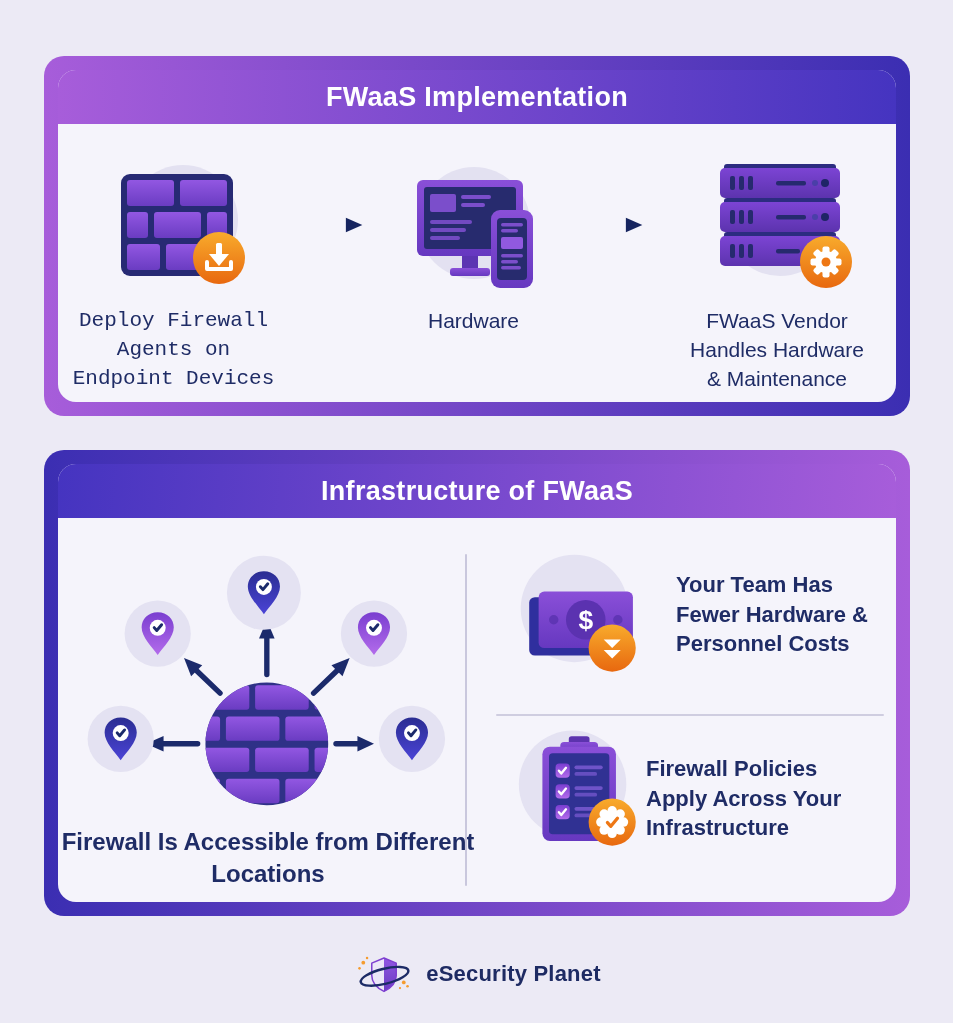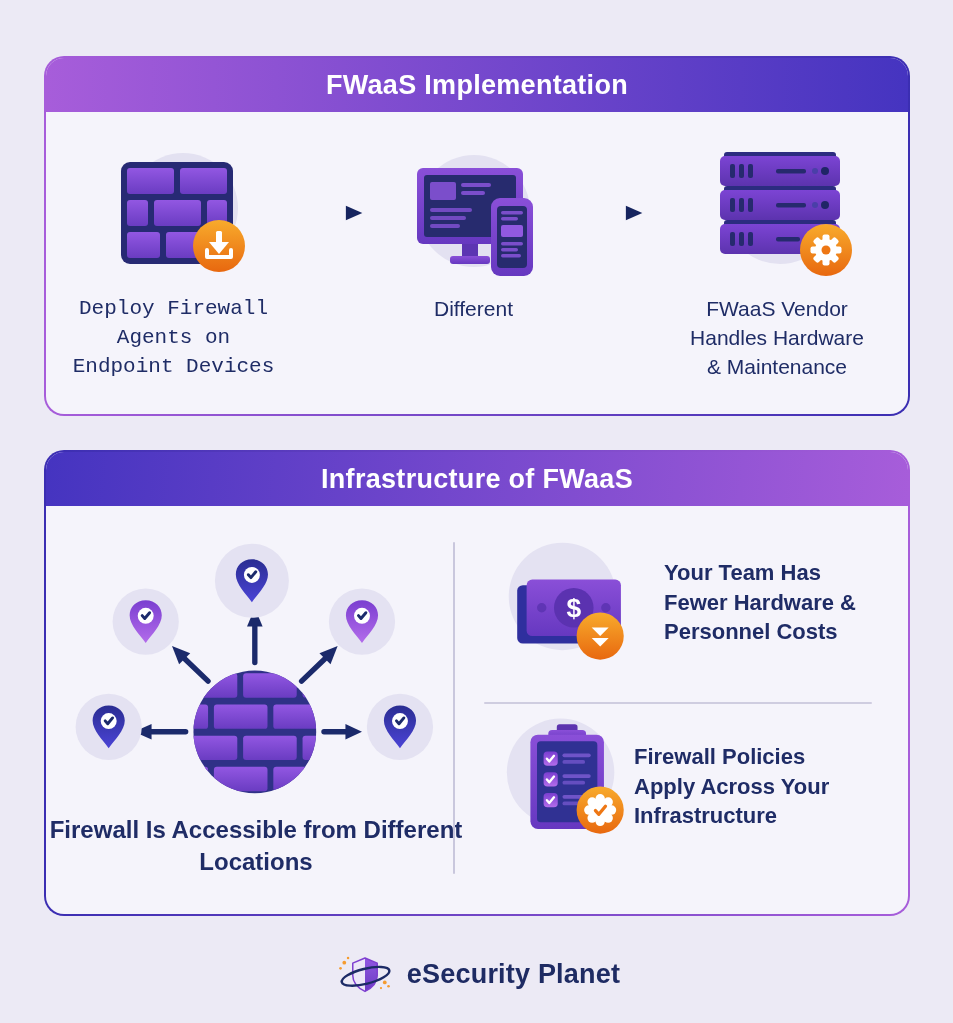--- a/index.html
+++ b/index.html
@@ -5,21 +5,21 @@
   html,body{margin:0;padding:0;}
   body{
     width:953px;height:1023px;
     background:#eceaf5;
     font-family:"Liberation Sans","DejaVu Sans",sans-serif;
     color:#1f2c66;
   }
   .page{position:relative;width:953px;height:1023px;overflow:hidden;background:#eceaf5;}
 
   
-  .card{position:absolute;left:44px;width:866px;border-radius:20px;padding:2px;box-sizing:border-box;}
+  .card{position:absolute;left:44px;width:866px;border-radius:20px;padding:14px;box-sizing:border-box;}
   .card1{top:56px;height:360px;background:linear-gradient(90deg,#a75dda,#3b2eb2);}
   .card2{top:450px;height:466px;background:linear-gradient(90deg,#3b2eb2,#a75dda);}
   .card-inner{width:100%;height:100%;border-radius:18px;overflow:hidden;background:#f5f4fb;display:flex;flex-direction:column;}
   .card-header{height:54px;flex:0 0 54px;display:flex;align-items:center;justify-content:center;}
   .card1 .card-header{background:linear-gradient(90deg,#a75dda,#4534c0);}
   .card2 .card-header{background:linear-gradient(95deg,#4534c0,#a75dda);}
   .card-title{color:#ffffff;font-size:27px;font-weight:bold;letter-spacing:.3px;}
   .card-body{position:relative;flex:1;}
 
   
@@ -43,21 +43,21 @@
   .benefit-icon{position:absolute;left:28px;}
   .benefit-icon.b1{top:32px;}
   .benefit-icon.b2{top:206px;}
   .benefit-text{position:absolute;left:158px;width:215px;font-size:22px;font-weight:600;line-height:1.35;color:#1f2c66;}
   .benefit-text.t1{top:52px;margin-left:30px;}
   .benefit-text.t2{top:236px;}
   .divider-h{position:absolute;left:8px;top:196px;width:388px;height:2px;background:#cfcde0;border-radius:1px;}
 
   
   .footer{position:absolute;left:0;right:0;top:938px;height:72px;display:flex;align-items:center;justify-content:center;gap:10px;}
-  .brand-name{font-size:27px;font-weight:bold;color:#1e2b63;letter-spacing:.2px;}
+  .brand-name{font-size:22px;font-weight:bold;color:#1e2b63;letter-spacing:.2px;}
 </style>
 </head>
 <body>
 
 <svg width="0" height="0" style="position:absolute" aria-hidden="true">
   <defs>
     <linearGradient id="grad-orange" x1="0" y1="0" x2="0" y2="1">
       <stop offset="0" stop-color="#f8ab2c"></stop>
         <stop offset="1" stop-color="#e8680f"></stop>
     </linearGradient>
@@ -142,21 +142,21 @@
               <rect x="51" y="110" width="40" height="8" rx="3" fill="url(#grad-panel)"></rect>
               <rect x="92" y="52" width="42" height="78" rx="9" fill="url(#grad-panel)"></rect>
               <rect x="98" y="60" width="30" height="62" rx="4" fill="#272b6e"></rect>
               <rect x="102" y="65" width="22" height="3.5" rx="1.7" fill="#7b4ecb"></rect>
               <rect x="102" y="71" width="17" height="3.5" rx="1.7" fill="#7b4ecb"></rect>
               <rect x="102" y="79" width="22" height="12" rx="2" fill="#9159e0"></rect>
               <rect x="102" y="96" width="22" height="3.5" rx="1.7" fill="#7b4ecb"></rect>
               <rect x="102" y="102" width="17" height="3.5" rx="1.7" fill="#7b4ecb"></rect>
               <rect x="102" y="108" width="20" height="3.5" rx="1.7" fill="#7b4ecb"></rect>
             </svg>
-            <div class="step-label">Different</div>
+            <div class="step-label">Hardware</div>
           </div>
 
           <div class="flow-arrow">
             <svg width="64" height="20" viewBox="0 0 70 20">
               <line x1="4" y1="10" x2="48" y2="10" stroke="url(#grad-tail)" stroke-width="5" stroke-linecap="round"></line>
               <polygon points="48,2 66,10 48,18" fill="#16245f"></polygon>
             </svg>
           </div>
 
           <div class="step step3">

